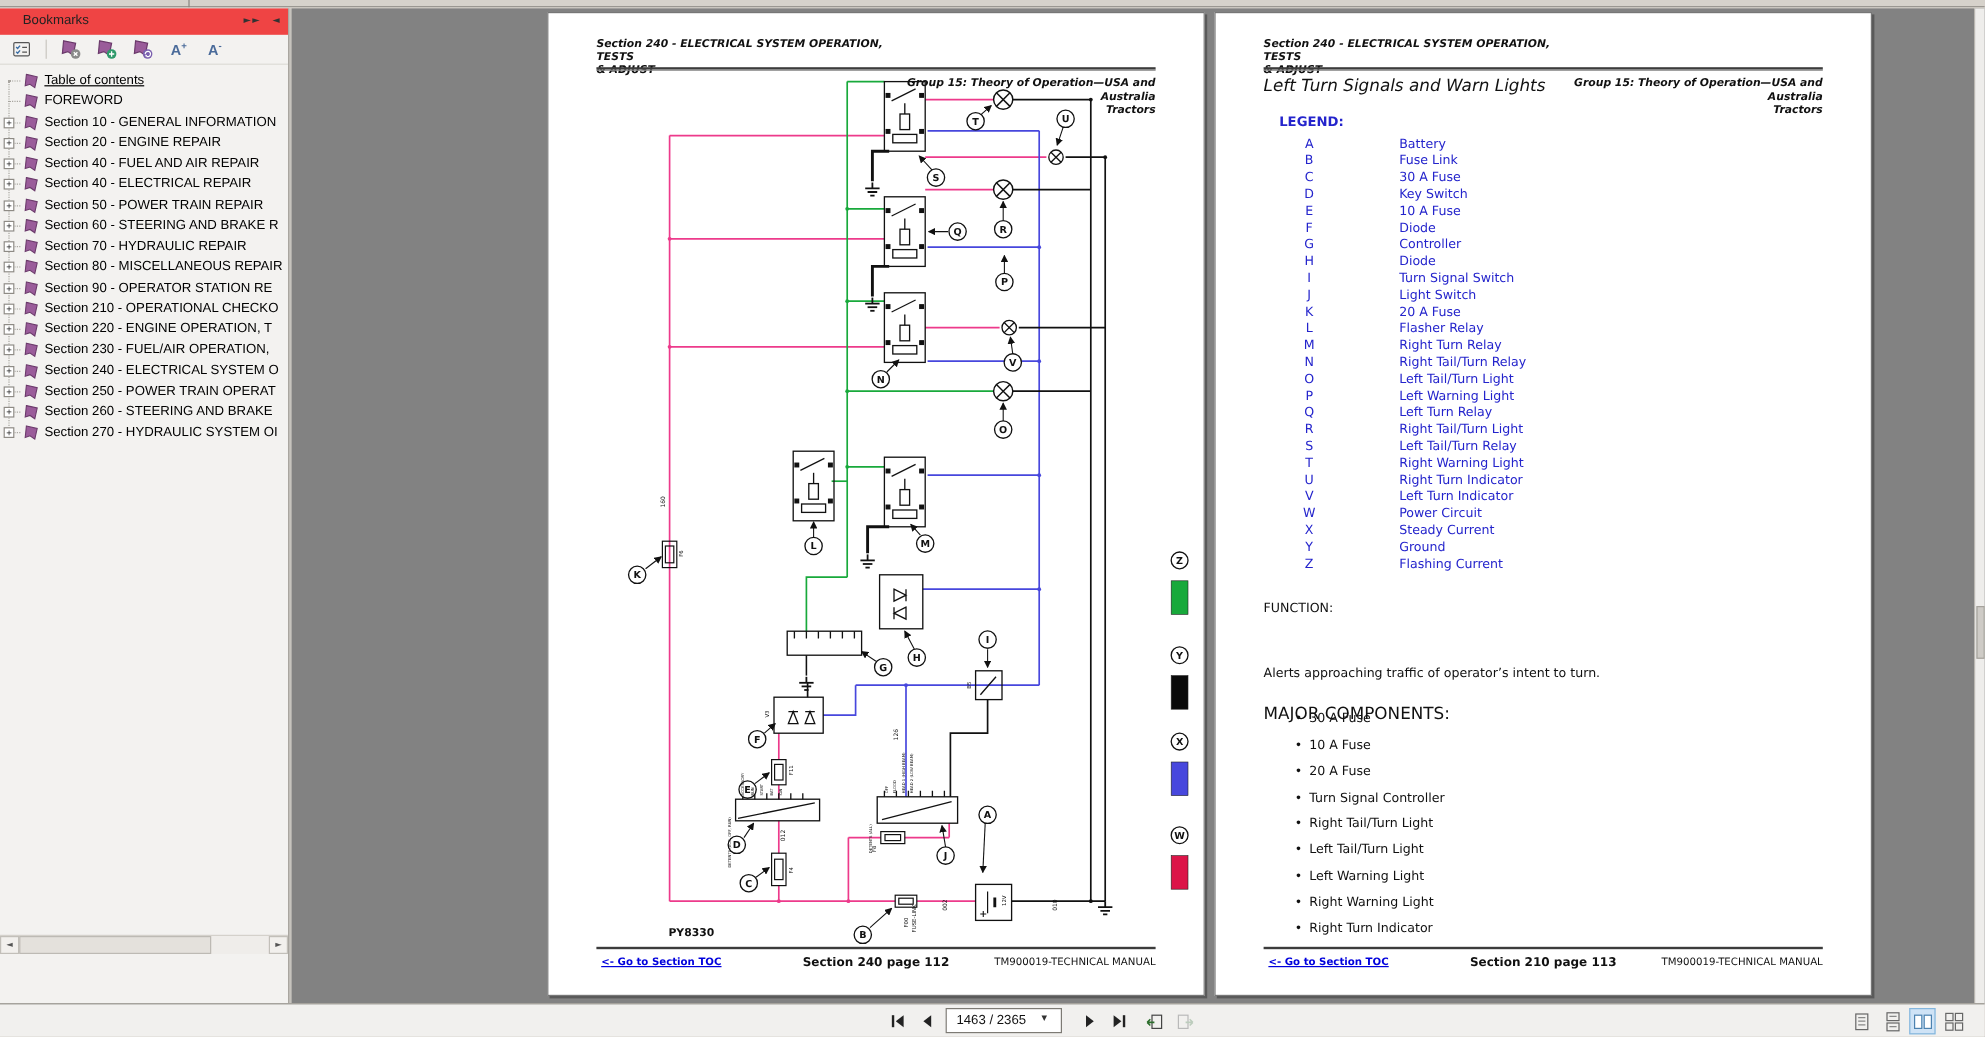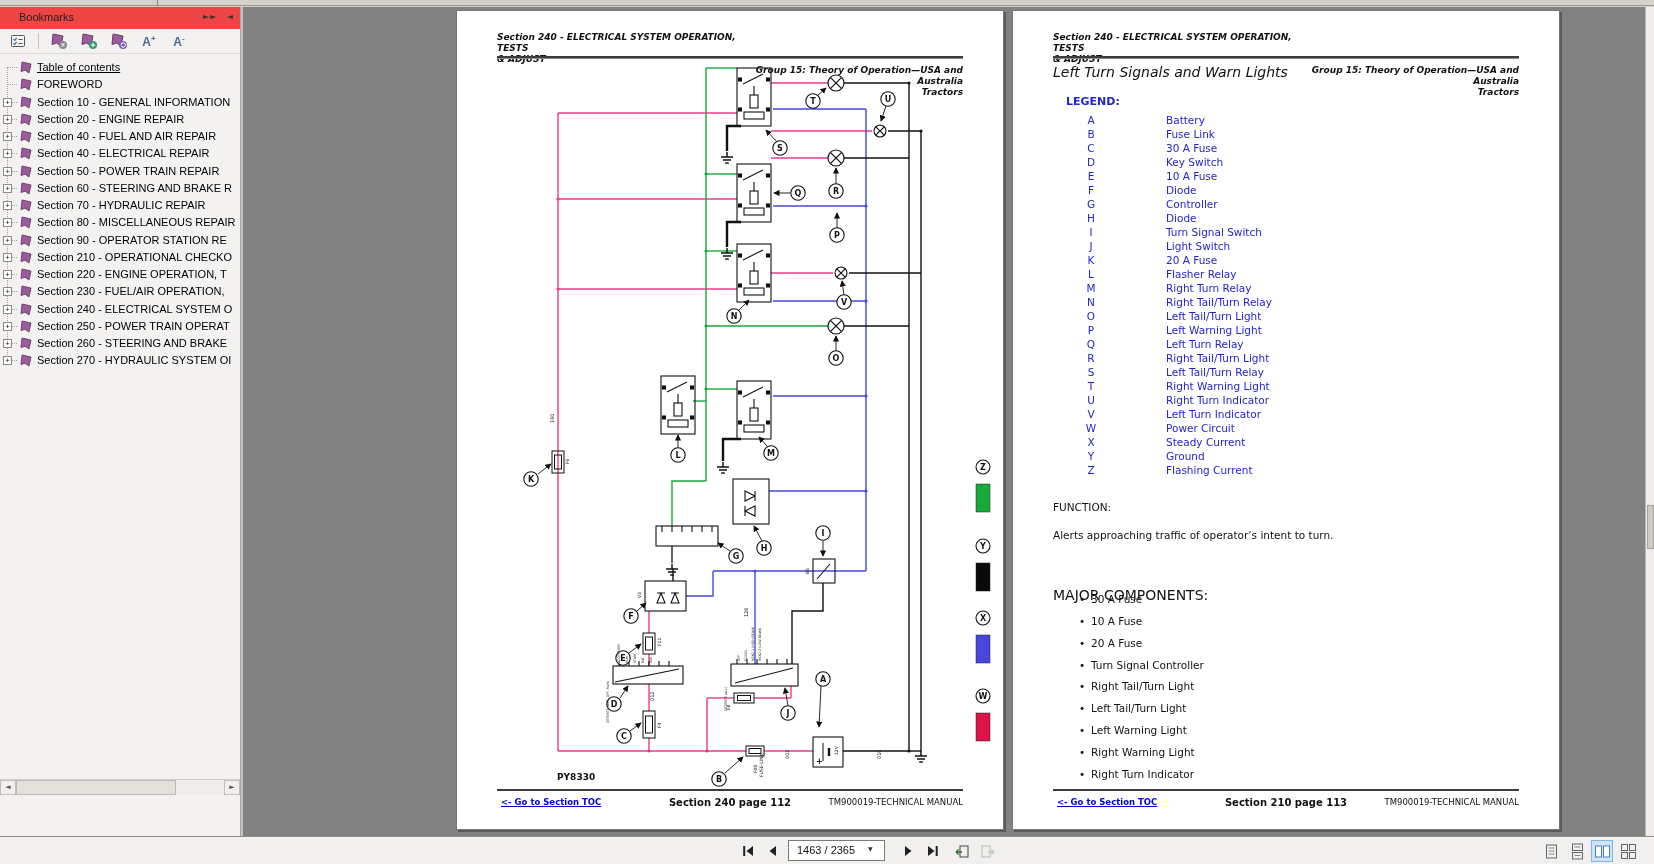--- a/index.html
+++ b/index.html
@@ -55,21 +55,21 @@
   .p-foot .man { position:absolute; right:0; }
 
   
   .rp-title { position:absolute; top:53px; left:40px; font-size:14px; font-style:italic; color:#111; }
   .rp-legend-h { position:absolute; top:84px; left:53px; font-size:11px; font-weight:bold; color:#2424cc; }
   .legend-rows { position:absolute; top:103px; left:0; right:0; }
   .legend-row { position:relative; height:14px; font-size:10.5px; color:#2424cc; }
   .legend-letter { position:absolute; left:62px; width:32px; text-align:center; }
   .legend-desc { position:absolute; left:153px; }
   .rp-func-h { position:absolute; top:490px; left:40px; font-size:10.5px; color:#111; }
-  .rp-func-t { position:absolute; top:518px; left:40px; font-size:10.5px; color:#111; }
+  .rp-func-t { position:absolute; top:544px; left:40px; font-size:10.5px; color:#111; }
   .rp-comp-h { position:absolute; top:576px; left:40px; font-size:14px; color:#111; }
   .comp-list { position:absolute; top:582px; left:0; right:0; }
   .comp-row { position:relative; height:21.85px; font-size:10.5px; color:#111; }
   .comp-row .b { position:absolute; left:66px; } .comp-row .t { position:absolute; left:78px; }
 
   .diagram { position:absolute; left:0; top:0; width:548px; height:820px; }
   .dtxt { font-family:"DejaVu Sans",sans-serif; fill:#111; }
 
   
   .bottom-toolbar { position:absolute; left:0; top:836px; width:1654px; height:28px; background:#f1f0ee; border-top:1px solid #94918b; }

